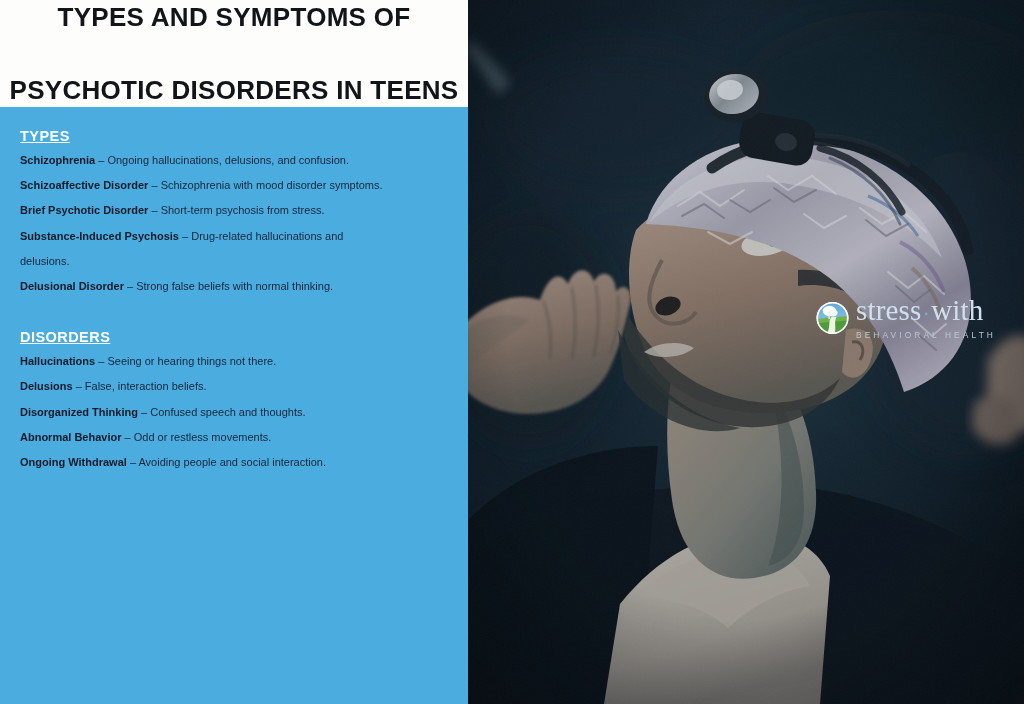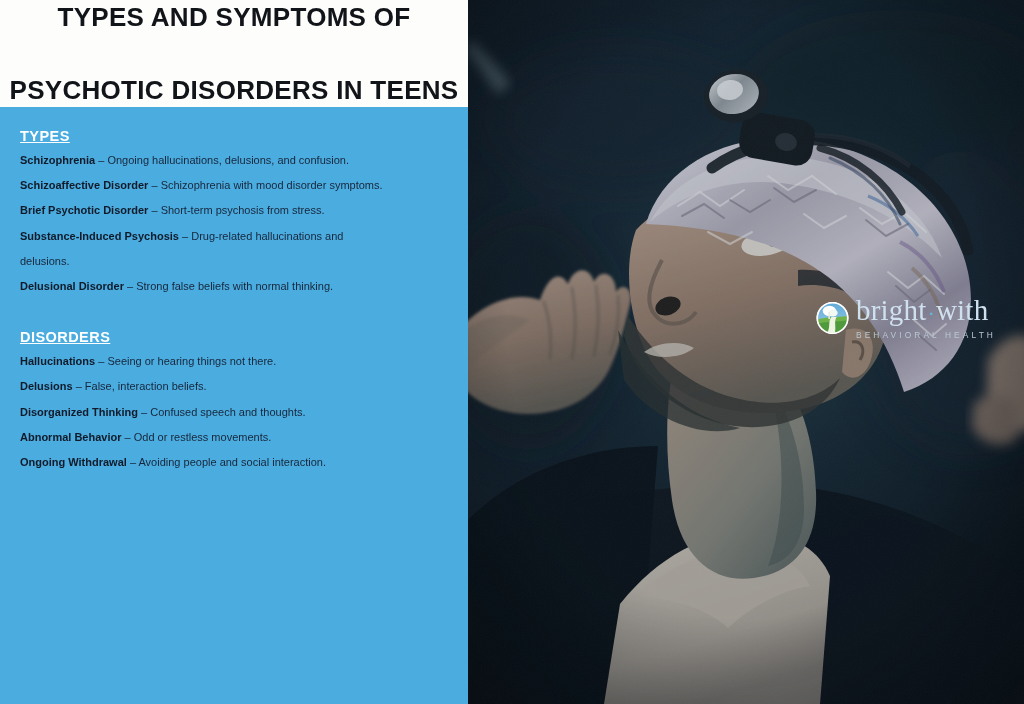--- a/index.html
+++ b/index.html
@@ -475,20 +475,20 @@
           <path d="M0 44 C 18 38, 40 40, 64 36 L 64 64 L 0 64 Z" fill="#4e9a3c"></path>
           <path d="M30 30 C 22 40, 30 48, 20 64 L 36 64 C 40 48, 34 40, 40 30 Z" fill="#eef3e2"></path>
           <ellipse cx="26" cy="18" rx="13" ry="10" fill="#ffffff"></ellipse>
           <ellipse cx="33" cy="22" rx="9" ry="7" fill="#f4f8f3"></ellipse>
           <rect x="24" y="20" width="3" height="14" fill="#e8eee0"></rect>
         </g>
         <circle cx="32" cy="32" r="29.5" fill="none" stroke="#ffffff" stroke-width="3"></circle>
       </svg>
       <div class="logo-text">
         <div class="logo-wordmark">
-          <span>bright</span><span class="dot">·</span><span>with</span>
+          <span>stress</span><span class="dot">·</span><span>with</span>
         </div>
         <div class="logo-tagline">BEHAVIORAL HEALTH</div>
       </div>
     </div>
   </div>
 
 </div>
 
 </body></html>

